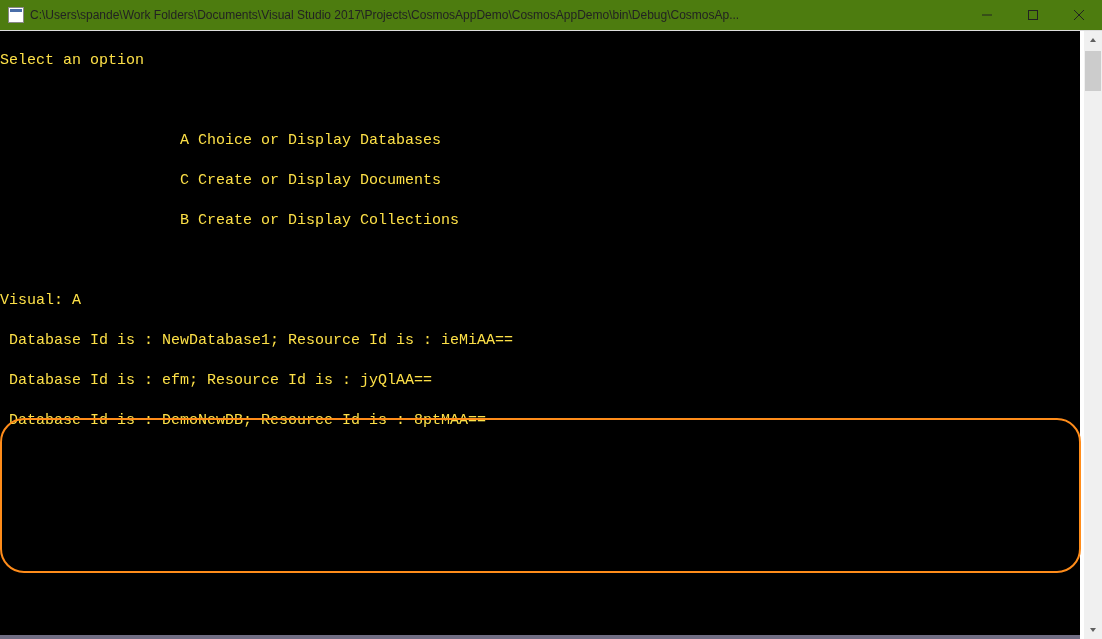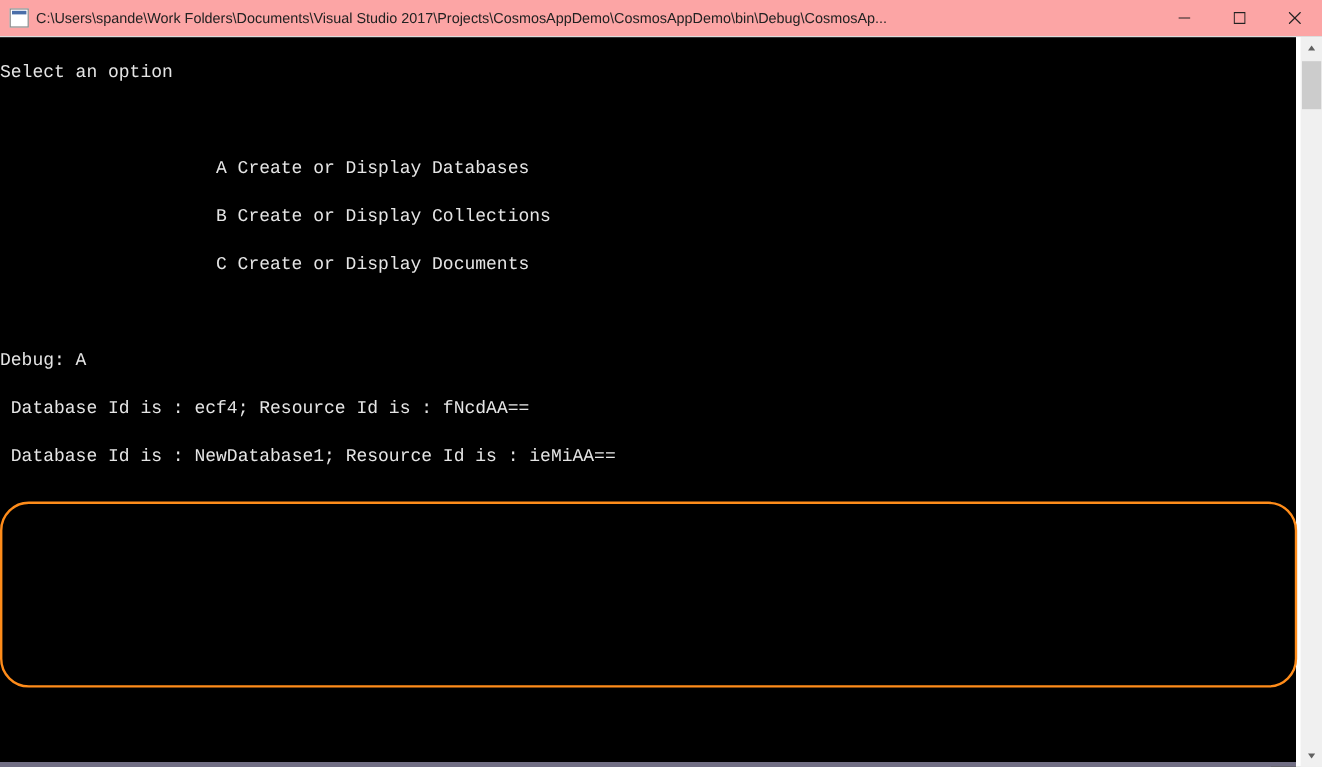--- a/index.html
+++ b/index.html
@@ -9,21 +9,21 @@
     }
     body {
       width: 1102px;
       height: 639px;
       background: #fff;
       font-family: "Segoe UI", Tahoma, sans-serif;
       overflow: hidden;
     }
     .titlebar {
       height: 31px;
-      background: #fca5a5;
+      background: #4d7c0f;
       border-bottom: 1px solid #ddd;
       display: flex;
       align-items: center;
       padding-left: 8px;
     }
     .titlebar .icon {
       width: 16px;
       height: 16px;
       margin-right: 6px;
       display: inline-block;
@@ -66,21 +66,21 @@
       height: 608px;
       background: #fff;
     }
     .console {
       position: absolute;
       top: 0;
       left: 0;
       width: 1080px;
       height: 608px;
       background: #000;
-      color: #e5e5e5;
+      color: #fde047;
       font-family: "Consolas", "Courier New", monospace;
       font-size: 15px;
       line-height: 20px;
       white-space: pre;
       overflow: hidden;
     }
     .console .line {
       display: block;
     }
     .scrollbar {
@@ -161,27 +161,28 @@
         <line x1="0" y1="0" x2="10" y2="10" stroke="currentColor" stroke-width="1"></line>
         <line x1="10" y1="0" x2="0" y2="10" stroke="currentColor" stroke-width="1"></line>
       </svg>
   </div>
 </div>
 
 <div class="client-area">
   <div class="console">
 <span class="line">Select an option</span>
 <span class="line"> </span>
-<span class="line indent">A Create or Display Databases</span>
+<span class="line indent">A Choice or Display Databases</span>
+<span class="line indent">C Create or Display Documents</span>
 <span class="line indent">B Create or Display Collections</span>
-<span class="line indent">C Create or Display Documents</span>
 <span class="line"> </span>
-<span class="line">Debug: A</span>
-<span class="line"> Database Id is : ecf4; Resource Id is : fNcdAA==</span>
+<span class="line">Visual: A</span>
 <span class="line"> Database Id is : NewDatabase1; Resource Id is : ieMiAA==</span>
+<span class="line"> Database Id is : efm; Resource Id is : jyQlAA==</span>
+<span class="line"> Database Id is : DemoNewDB; Resource Id is : 8ptMAA==</span>
 
 
 
 
 
 
 
 
 
 

